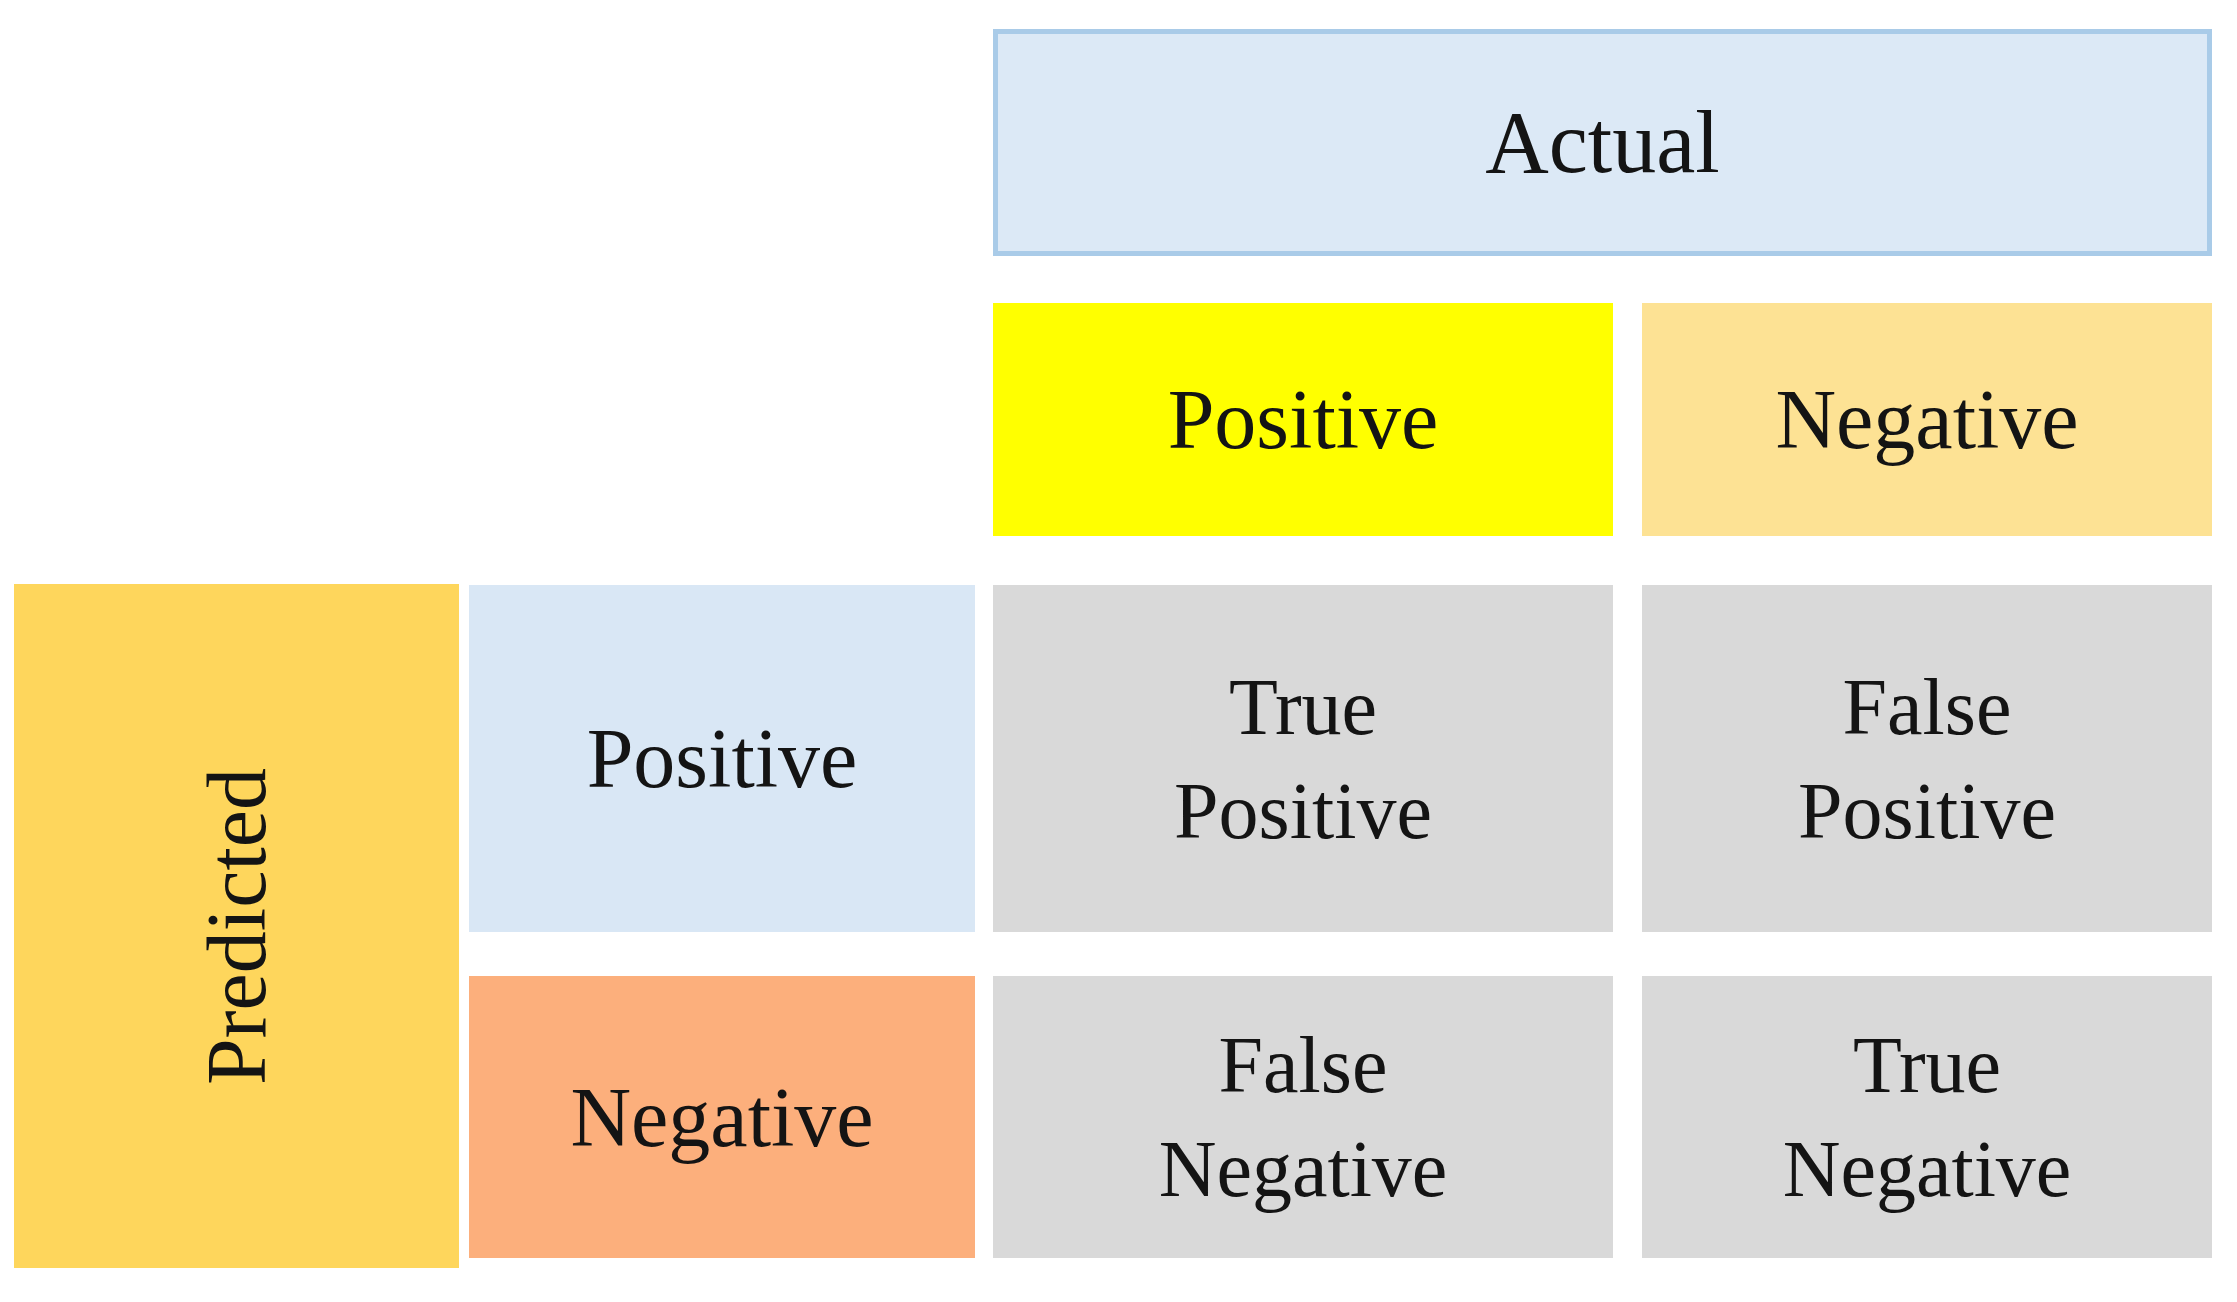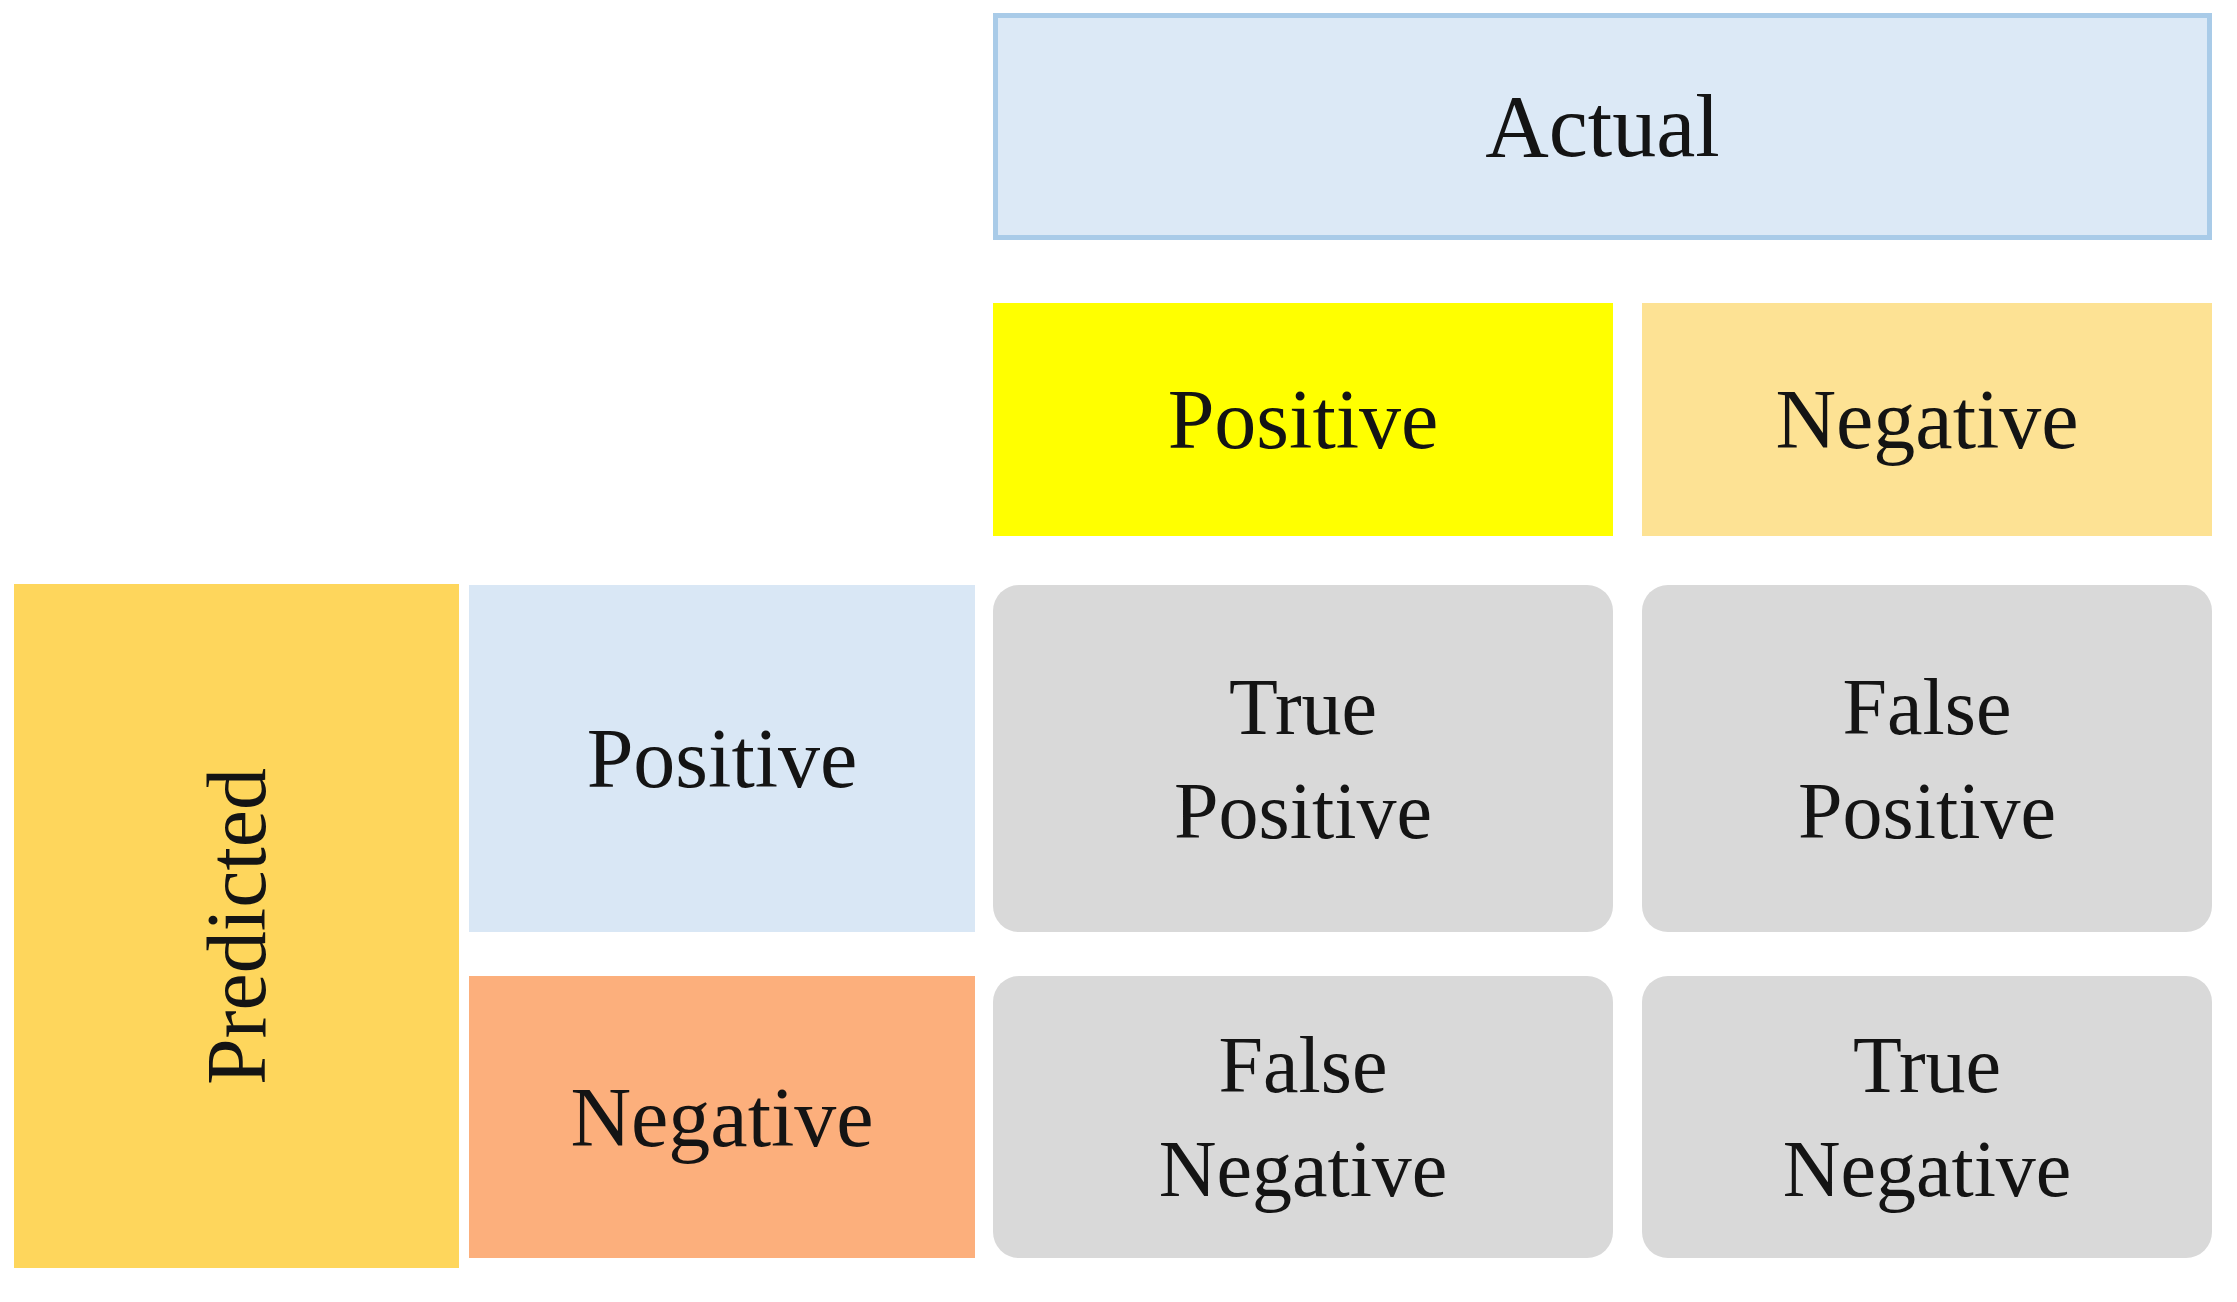--- a/index.html
+++ b/index.html
@@ -18,21 +18,21 @@
   }
   .box {
     position: absolute;
     display: flex;
     align-items: center;
     justify-content: center;
     text-align: center;
     box-sizing: border-box;
   }
   .actual-header {
-    left: 993px; top: 13px;
+    left: 993px; top: 29px;
     width: 1219px; height: 227px;
     background: #DCE9F6;
     border: 5px solid #A9CBE8;
     font-size: 88px;
   }
   .col-header { font-size: 84px; }
   .col-header-positive {
     left: 993px; top: 303px;
     width: 620px; height: 233px;
     background: #FFFF00;
@@ -61,21 +61,20 @@
   .row-header-negative {
     left: 469px; top: 976px;
     width: 506px; height: 282px;
     background: #FCAF7C;
   }
   .cell {
     background: #D9D9D9;
     font-size: 80px;
     line-height: 1.3;
     white-space: pre-line;
-    border-radius: 26px;
   }
   .cell-tp { left: 993px;  top: 585px; width: 620px; height: 347px; }
   .cell-fp { left: 1642px; top: 585px; width: 570px; height: 347px; }
   .cell-fn { left: 993px;  top: 976px; width: 620px; height: 282px; }
   .cell-tn { left: 1642px; top: 976px; width: 570px; height: 282px; }
 </style>
 </head>
 <body>
 
 <div class="canvas">

